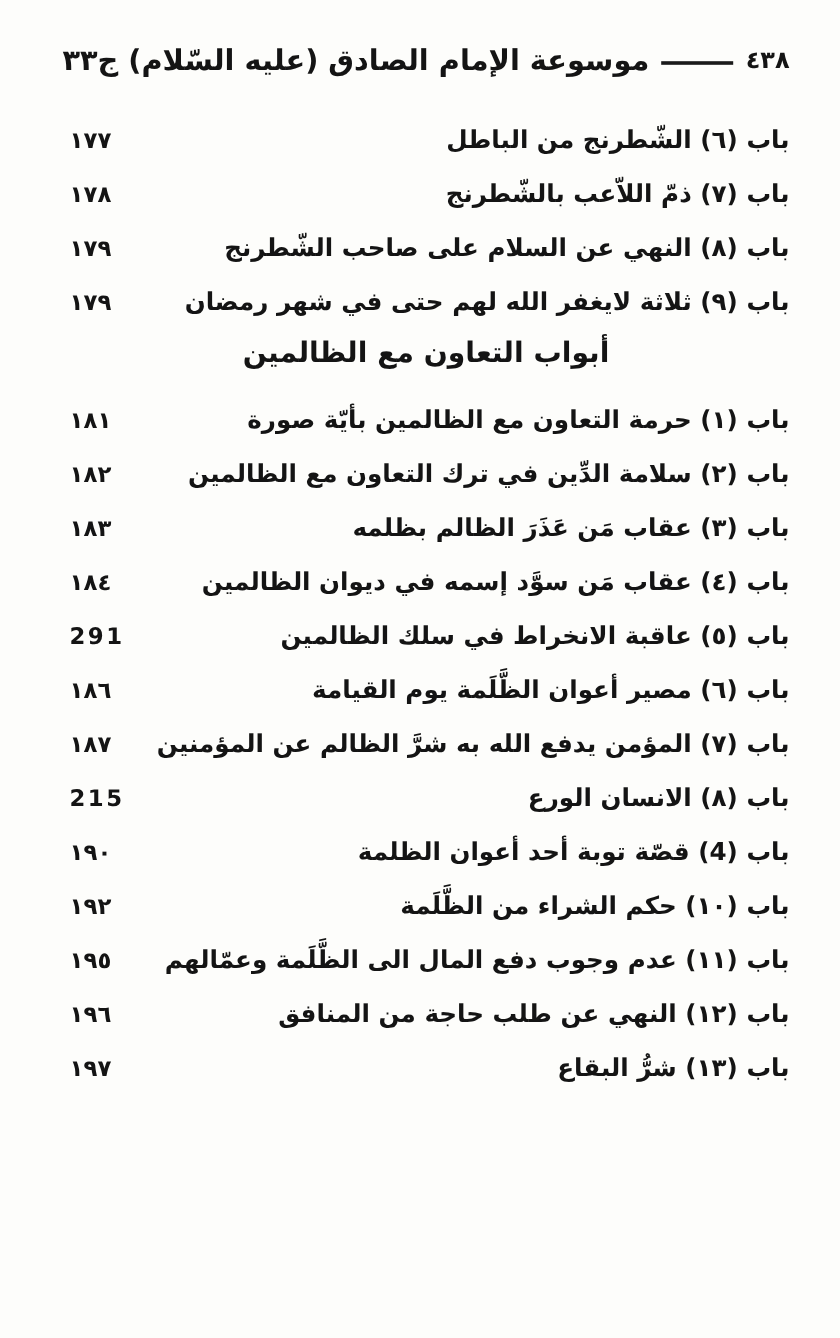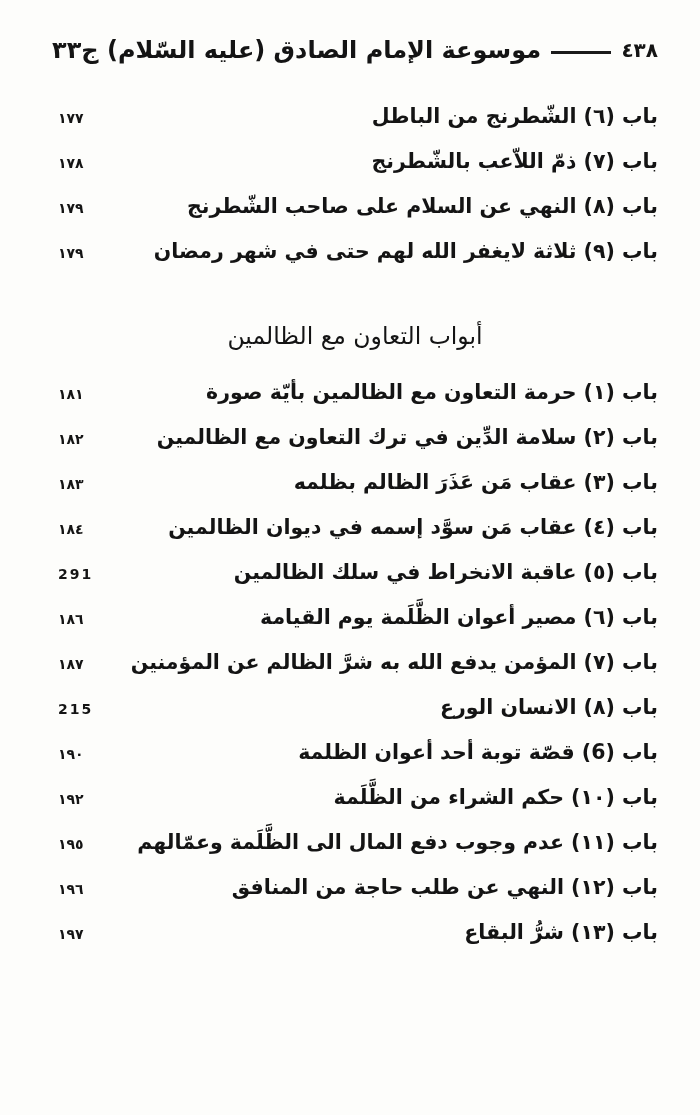--- a/index.html
+++ b/index.html
@@ -52,32 +52,31 @@
     align-items: baseline;
     height: 45px;
     font-weight: bold;
     white-space: nowrap;
   }
   .toc-row .entry-title {
     font-size: 20.5px;
     line-height: 45px;
   }
   .toc-row .entry-page {
-    font-size: 14px;
+    font-size: 19px;
     line-height: 45px;
     letter-spacing: 2px;
     padding-left: 6px;
   }
 
   
   .section-heading {
     text-align: center;
-    font-weight: normal;
+    font-weight: bold;
     font-size: 23.5px;
-    margin-top: 42px;
     margin-bottom: 14px;
     line-height: 40px;
   }
 </style>
 </head>
 <body>
 
 <div class="page">
 
   <div class="running-header">
@@ -134,21 +133,21 @@
     </div>
     <div class="toc-row">
       <span class="entry-title">باب (٧) المؤمن يدفع الله به شرَّ الظالم عن المؤمنين</span>
       <span class="entry-page">١٨٧</span>
     </div>
     <div class="toc-row">
       <span class="entry-title">باب (٨) الانسان الورع</span>
       <span class="entry-page">215</span>
     </div>
     <div class="toc-row">
-      <span class="entry-title">باب (6) قصّة توبة أحد أعوان الظلمة</span>
+      <span class="entry-title">باب (4) قصّة توبة أحد أعوان الظلمة</span>
       <span class="entry-page">١٩٠</span>
     </div>
     <div class="toc-row">
       <span class="entry-title">باب (١٠) حكم الشراء من الظَّلَمة</span>
       <span class="entry-page">١٩٢</span>
     </div>
     <div class="toc-row">
       <span class="entry-title">باب (١١) عدم وجوب دفع المال الى الظَّلَمة وعمّالهم</span>
       <span class="entry-page">١٩٥</span>
     </div>

